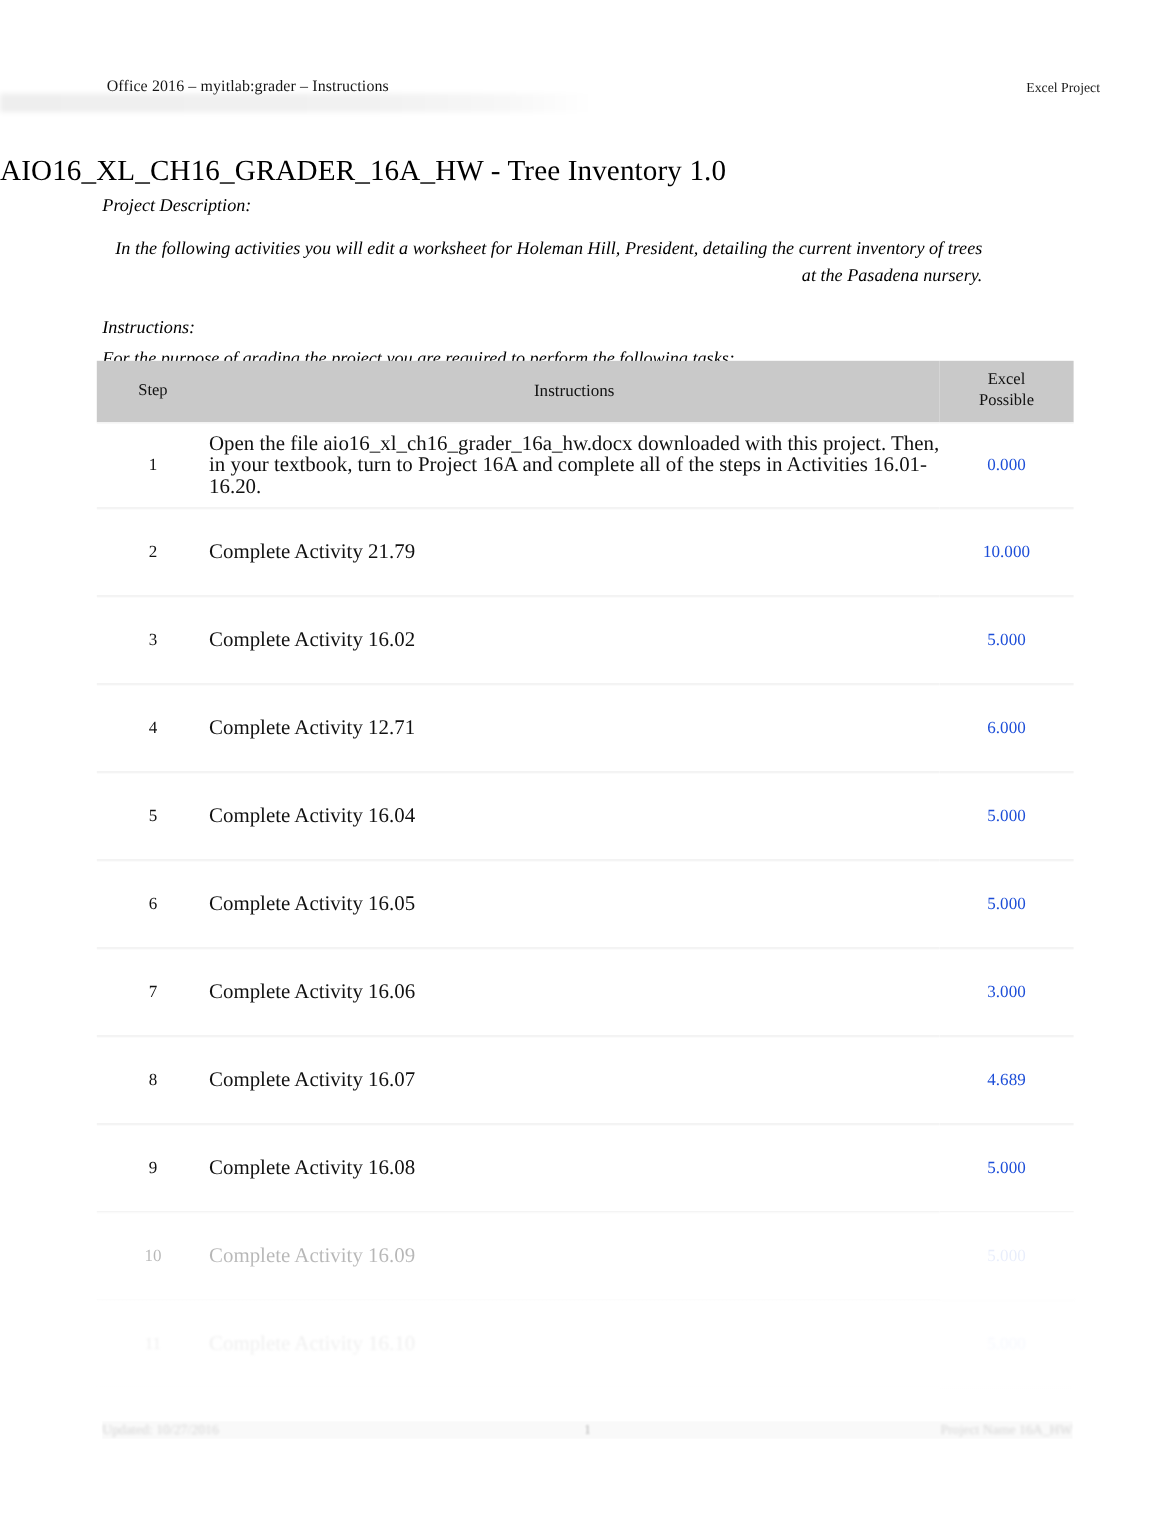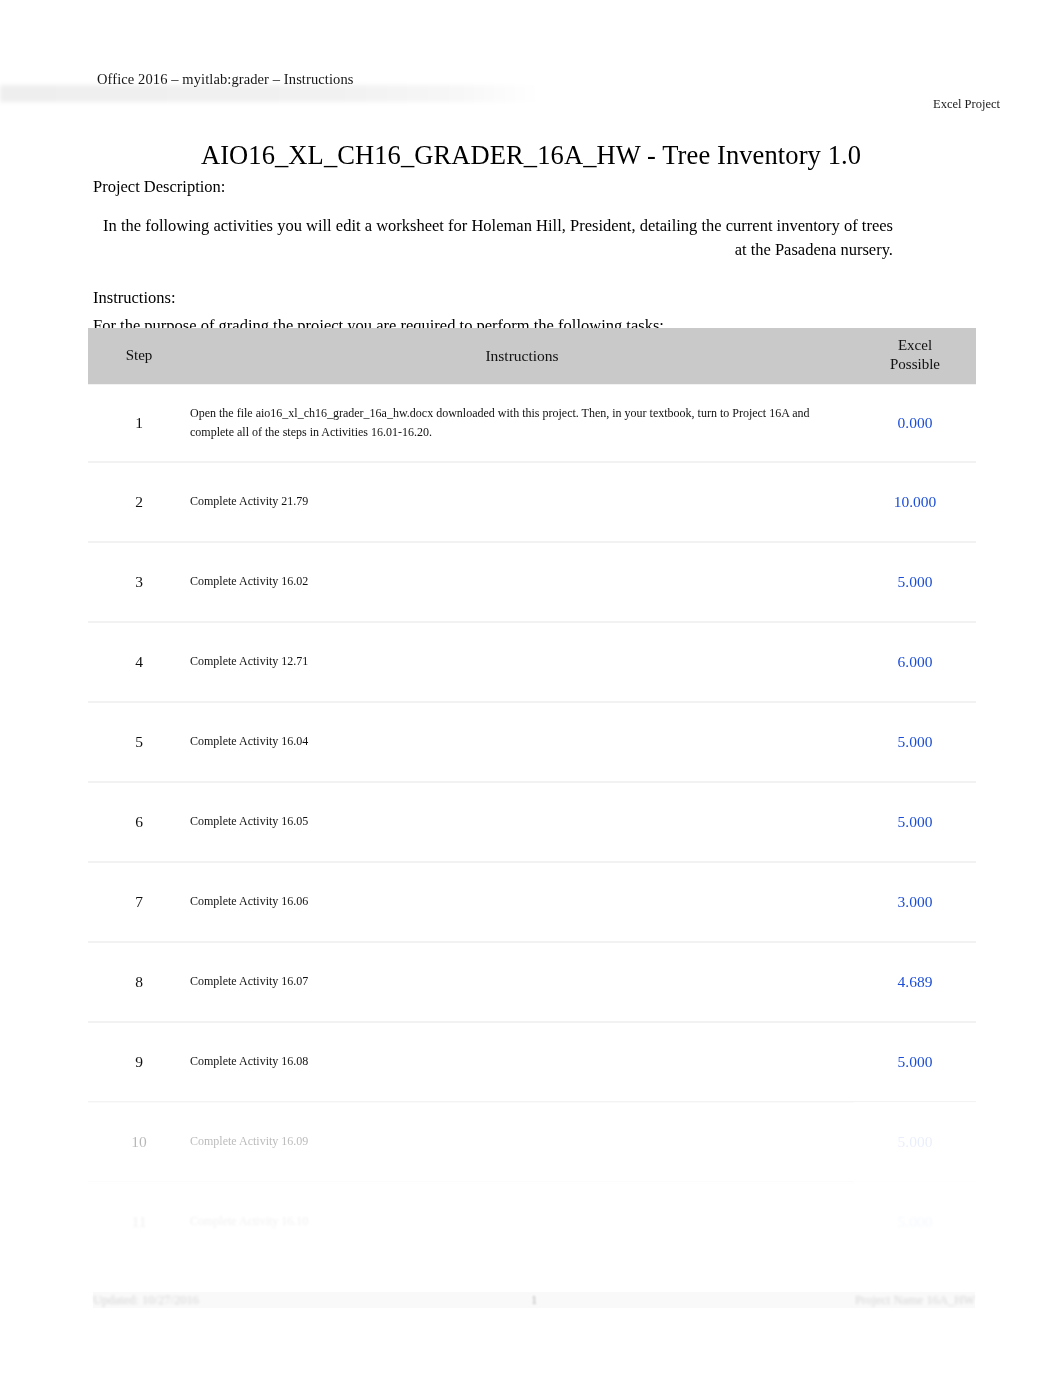--- a/index.html
+++ b/index.html
@@ -42,21 +42,20 @@
     color: #161616;
   }
   .header-right {
     position: absolute;
     right: 0;
     top: 2px;
     font-size: 12.5px;
     line-height: 16px;
     white-space: nowrap;
     color: #1a1a1a;
-    margin-top: 24px;
   }
   
   .header-band {
     position: absolute;
     top: 85px;
     left: 0;
     width: 540px;
     height: 17px;
     background: linear-gradient(to right,
                  rgba(0,0,0,0.065) 0%,
@@ -66,34 +65,34 @@
     filter: blur(2.2px);
     pointer-events: none;
   }
 
   
   .doc-title {
     position: absolute;
     top: 120px;
     left: 0;
     width: 100%;
-    text-align: center;
     font-size: 26.5px;
     line-height: 34px;
     font-weight: normal;
     letter-spacing: 0.1px;
     color: #000;
   }
 
   
   .body-block {
     position: absolute;
     left: 93px;
     width: 800px;
     top: 176px;
+    font-style: italic;
   }
   .label-line {
     font-size: 16.5px;
     line-height: 22px;
     margin: 0 0 16px 0;
   }
   .para {
     font-size: 16.5px;
     line-height: 23.5px;
     margin: 0 0 26px 0;
@@ -147,21 +146,21 @@
   .grader-table tbody tr.tall { height: 78px; }
 
   td.cell-step {
     text-align: center;
     font-size: 15.5px;
     color: #111;
     border-right: 1px solid #ededed;
   }
   td.cell-instr {
     text-align: left;
-    font-size: 12px;
+    font-size: 19px;
     line-height: 19.5px;
     color: #111;
     padding: 0 14px 0 14px;
     border-right: 1px solid #ededed;
   }
   td.cell-pts {
     text-align: center;
     font-size: 15.5px;
     color: #1d4ed8;
   }

